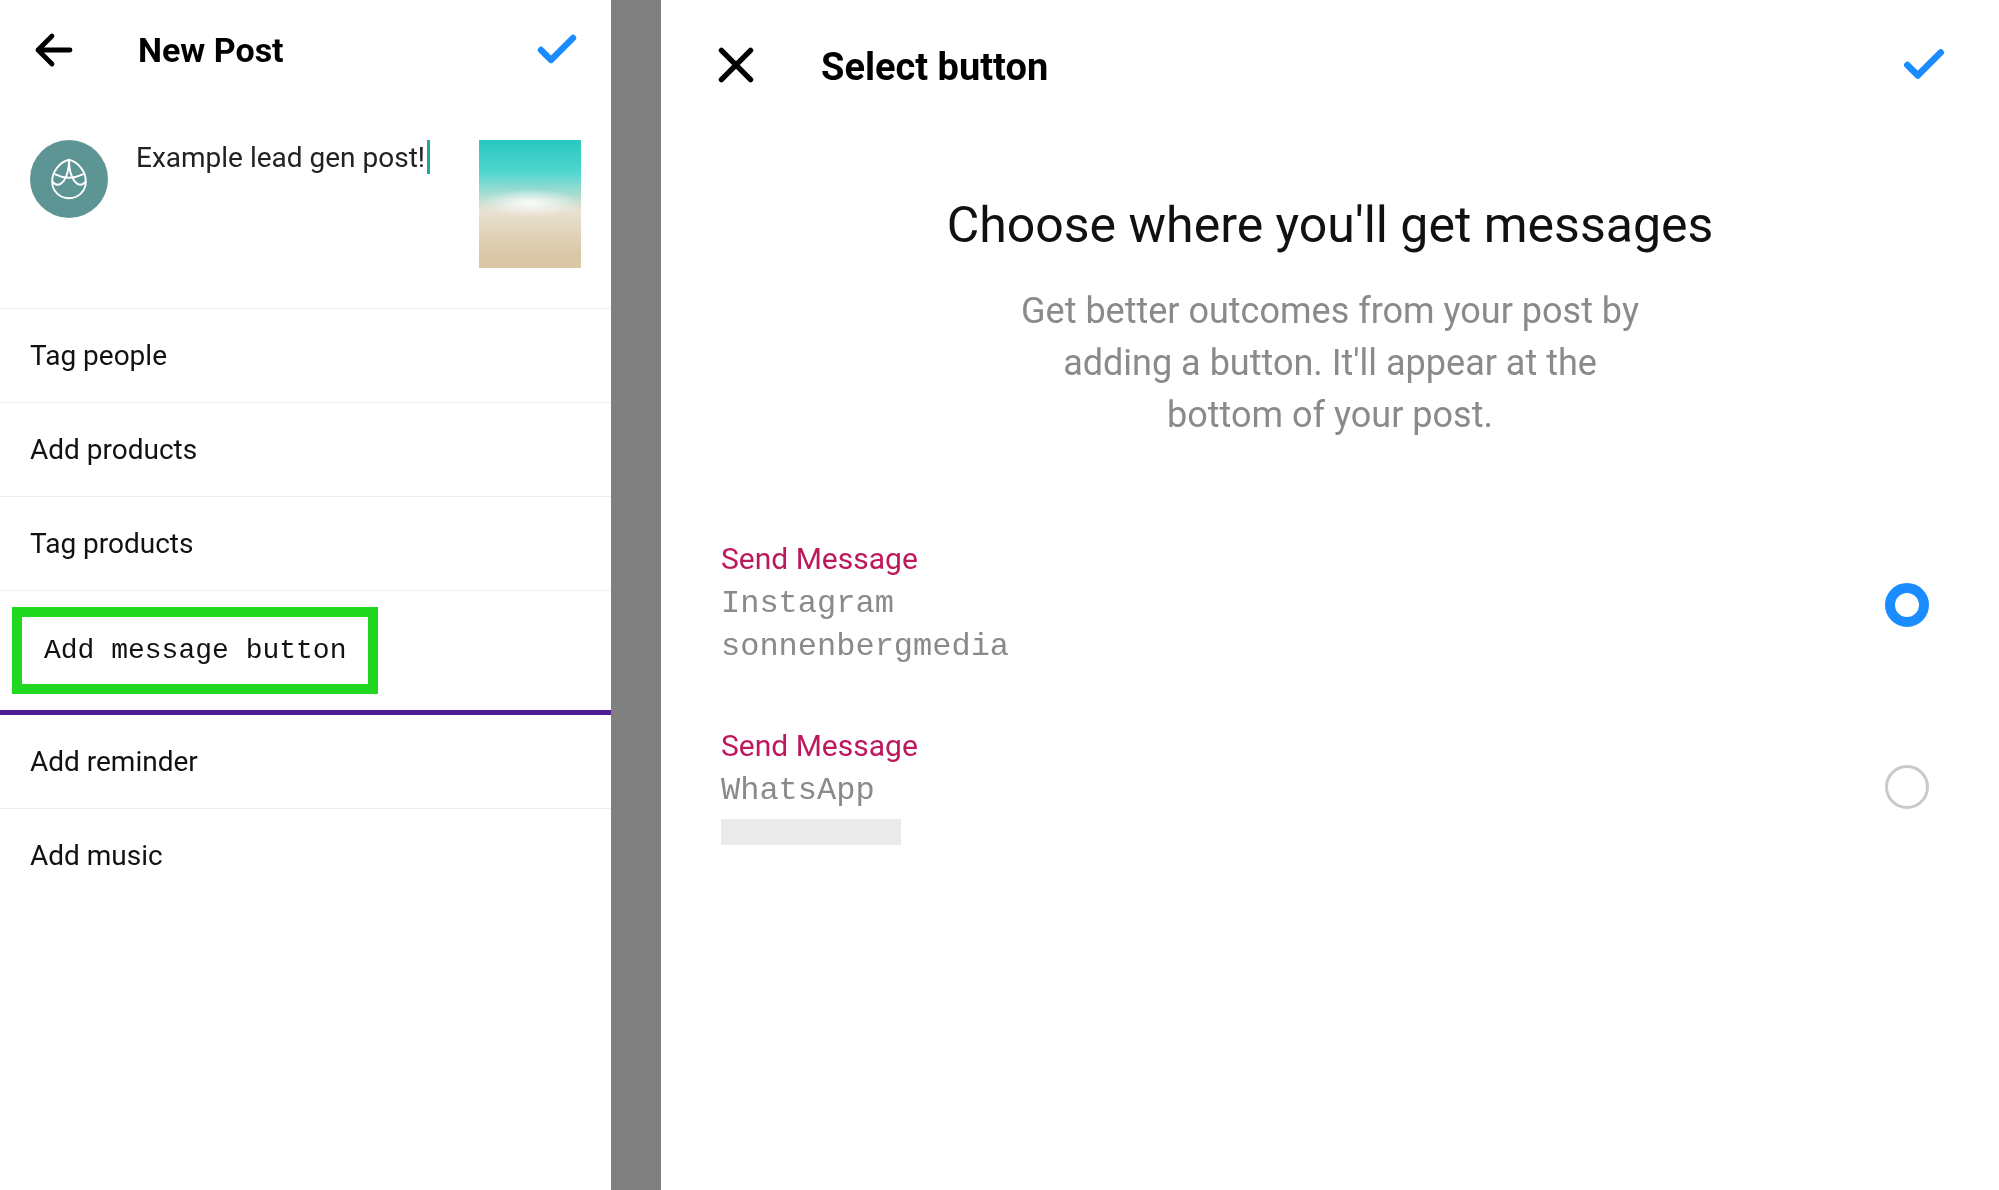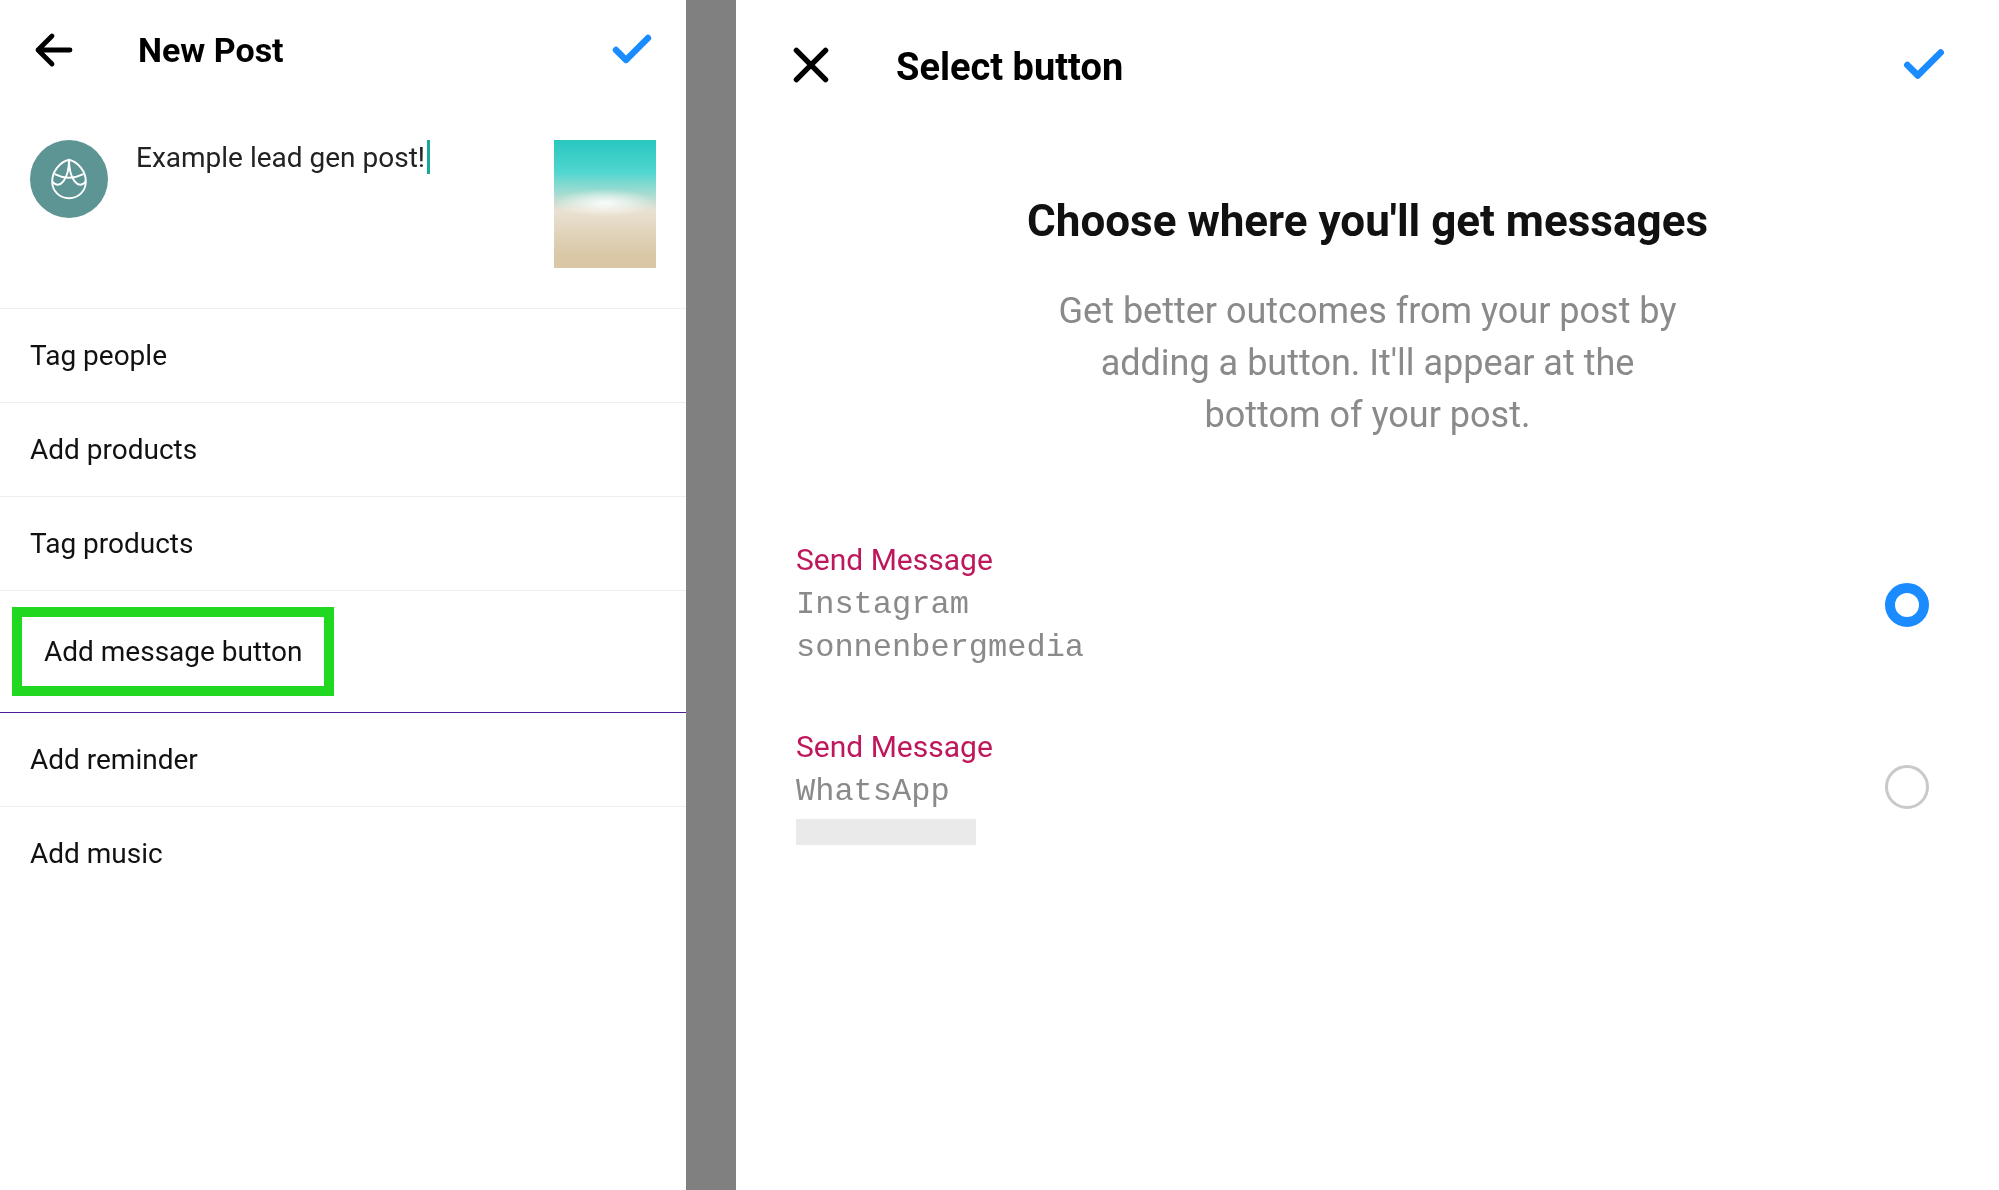--- a/index.html
+++ b/index.html
@@ -9,21 +9,21 @@
     width: 1999px;
     height: 1190px;
     overflow: hidden;
     display: flex;
   }
   .panel {
     background: #fff;
     height: 100%;
     position: relative;
   }
-  .panel-left { width: 686px; }
+  .panel-left { width: 611px; }
   .gap { width: 50px; background: #808080; }
   .panel-right { flex: 1; }
 
   
   .header {
     display: flex;
     align-items: center;
     padding: 30px 30px 30px 30px;
     height: 100px;
   }
@@ -89,48 +89,49 @@
   .row.no-border { border-bottom: none; }
   .highlight-box {
     border: 10px solid #20d820;
     display: inline-block;
     padding: 18px 22px;
     margin: 8px 0 8px 12px;
     font-size: 28px;
     color: #111;
   }
   .row-wrap-highlight {
-    border-bottom: 1px solid #4c1d95;
+    border-bottom: 5px solid #4c1d95;
     padding: 8px 0;
+    font-family: Liberation Mono, monospace;
   }
 
   
   .r-header {
     display:flex; align-items:center;
     padding: 40px 50px 30px 50px;
     justify-content: flex-end;
   }
   .r-header .title {
     font-size: 38px;
     font-weight: 700;
     margin-left: 60px;
     color: #000;
   }
   .r-header .spacer { flex:1; }
 
   .r-body {
     padding: 70px 60px 0 60px;
   }
   .r-heading {
-    font-size: 44px;
-    font-weight: 700;
+    font-size: 50px;
+    font-weight: 400;
     text-align: center;
     color: #111;
     line-height: 1.25;
-    margin-bottom: 36px;
+    margin-bottom: 28px;
   }
   .r-sub {
     font-size: 36px;
     color: #8a8a8a;
     text-align: center;
     line-height: 1.45;
     max-width: 640px;
     margin: 0 auto;
   }
 

